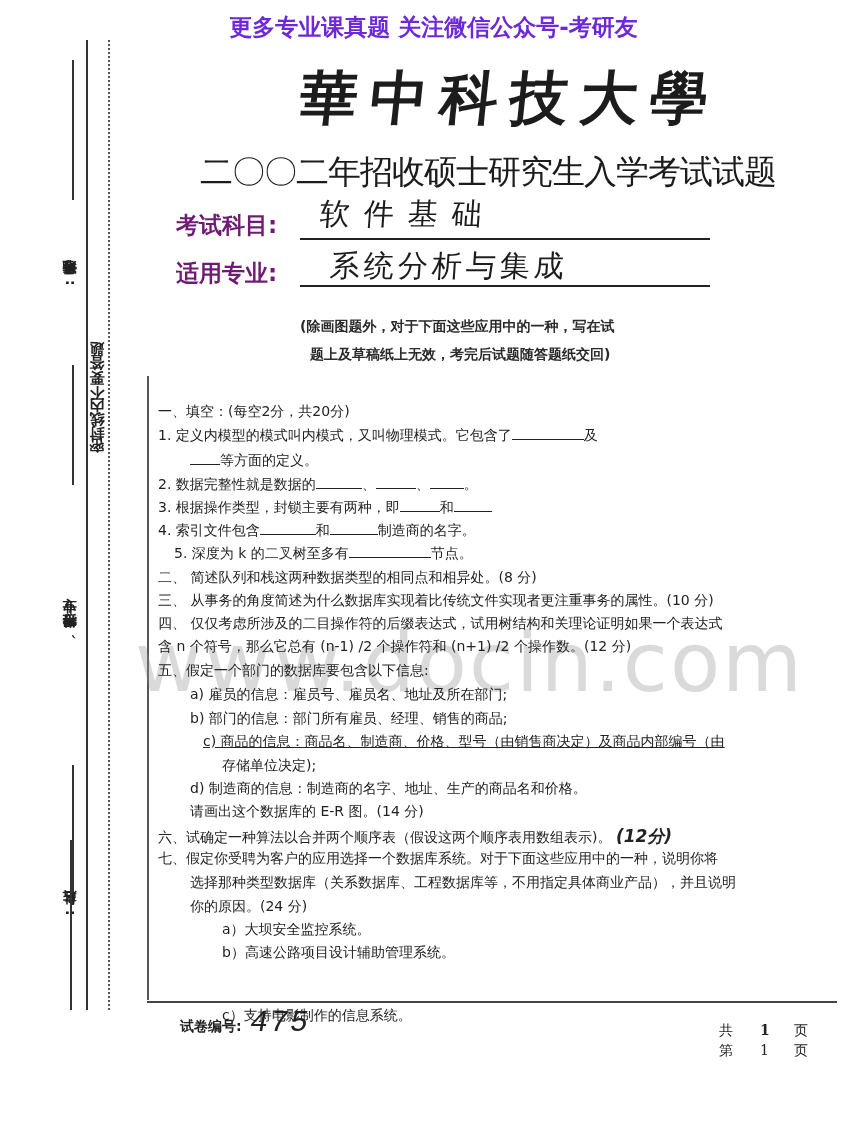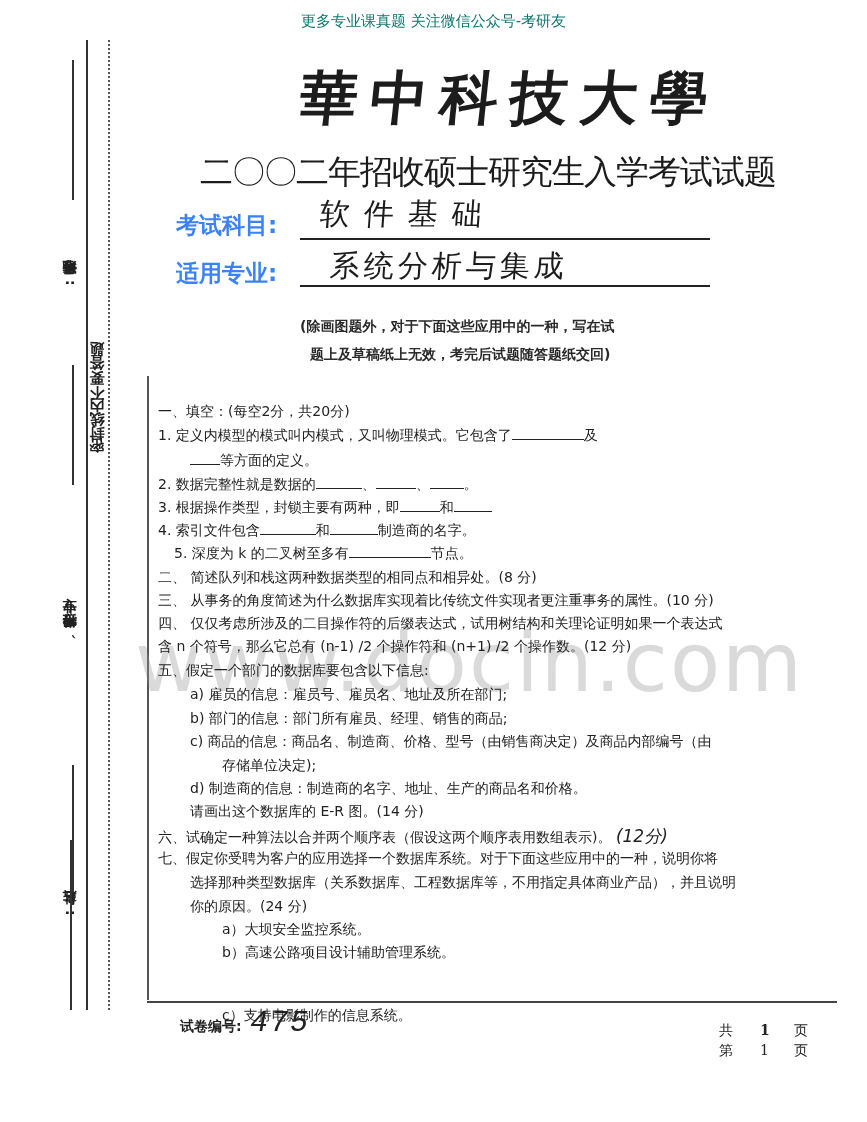--- a/index.html
+++ b/index.html
@@ -1,37 +1,37 @@
 <!DOCTYPE html>
 <html><head>
 <meta charset="utf-8">
 <style>
   html, body { margin:0; padding:0; background:#ffffff; }
   body { width:867px; height:1122px; position:relative; overflow:hidden;
          font-family:"DejaVu Serif","Liberation Serif",serif; color:#222; }
   .abs { position:absolute; }
-  .promo { left:0; width:867px; top:12px; text-align:center; color:#0f766e;
-           font-family:"DejaVu Sans","Liberation Sans",sans-serif; font-weight:normal; font-size:15px; letter-spacing:0px; }
+  .promo { left:0; width:867px; top:12px; text-align:center; color:#6d28d9;
+           font-family:"DejaVu Sans","Liberation Sans",sans-serif; font-weight:bold; font-size:23px; letter-spacing:0px; }
   .univ { left:300px; top:60px; width:390px; font-size:58px; font-weight:bold; letter-spacing:12px;
           color:#1c1c1c; font-family:"DejaVu Serif",serif; transform:skewX(-6deg); white-space:nowrap; }
   .exam-title { left:200px; top:150px; width:590px; font-size:33px; color:#1c1c1c; white-space:nowrap;
           font-family:"DejaVu Sans","Liberation Sans",sans-serif; letter-spacing:-1px; }
-  .field-label { font-size:23px; font-weight:bold; color:#3b82f6; font-family:"DejaVu Sans",sans-serif; }
+  .field-label { font-size:23px; font-weight:bold; color:#701a75; font-family:"DejaVu Sans",sans-serif; }
   .field-value { font-size:30px; color:#1c1c1c; letter-spacing:14px; font-family:"DejaVu Serif",serif;
           transform:skewX(-4deg); }
   .field-line { height:2px; background:#222; }
   .notice { left:300px; width:420px; font-size:14px; font-weight:bold; color:#2a2a2a; white-space:nowrap;
           font-family:"DejaVu Sans",sans-serif; }
   .box-left { left:147px; top:376px; width:2px; height:624px; background:#555; }
   .box-bottom { left:147px; top:1001px; width:690px; height:2px; background:#444; }
   .q { font-size:14px; color:#222; white-space:nowrap; font-family:"DejaVu Sans","Liberation Sans",sans-serif; }
   .blank { display:inline-block; border-bottom:1px solid #222; height:12px; vertical-align:baseline; }
   .watermark { left:135px; top:615px; font-size:82px; color:rgba(150,150,150,0.35);
           font-family:"DejaVu Sans","Liberation Sans",sans-serif; letter-spacing:2px; white-space:nowrap; }
-  .score-hand { font-weight:normal; font-style:italic; font-size:17px; }
+  .score-hand { font-weight:bold; font-style:italic; font-size:17px; }
   .vline-solid { width:2px; background:#333; }
   .vline-dot { width:0; border-left:2px dotted #555; }
   .vtext { writing-mode:vertical-rl; transform:rotate(180deg); font-size:14px; font-weight:bold; color:#222;
           font-family:"DejaVu Sans",sans-serif; white-space:nowrap; }
   .seal { writing-mode:vertical-rl; transform:rotate(180deg); font-size:15px; font-weight:bold; color:#222;
           letter-spacing:14px; font-family:"DejaVu Sans",sans-serif; }
   .paper-no-label { left:160px; top:1018px; font-size:14px; font-weight:bold; font-family:"DejaVu Sans",sans-serif;margin-left:20px; }
   .paper-no { left:250px; top:1006px; font-size:30px; font-style:italic; font-family:Liberation Mono, monospace; letter-spacing:2px; }
   .pg { font-size:14px; font-family:"DejaVu Serif",serif; color:#222; }
 </style>
@@ -94,21 +94,21 @@
 </div>
 
 <div class="abs q" style="left:158px; top:569px;">二、   简述队列和栈这两种数据类型的相同点和相异处。(8 分)</div>
 <div class="abs q" style="left:158px; top:592px;">三、   从事务的角度简述为什么数据库实现着比传统文件实现者更注重事务的属性。(10 分)</div>
 <div class="abs q" style="left:158px; top:615px;">四、   仅仅考虑所涉及的二目操作符的后缀表达式，试用树结构和关理论证明如果一个表达式</div>
 <div class="abs q" style="left:158px; top:638px;">含 n 个符号，那么它总有 (n-1) /2 个操作符和 (n+1) /2 个操作数。(12 分)</div>
 
 <div class="abs q" style="left:158px; top:662px;">五、假定一个部门的数据库要包含以下信息:</div>
 <div class="abs q" style="left:190px; top:686px;">a)    雇员的信息：雇员号、雇员名、地址及所在部门;</div>
 <div class="abs q" style="left:190px; top:710px;">b)    部门的信息：部门所有雇员、经理、销售的商品;</div>
-<div class="abs q" style="left:190px; top:733px;">c)    商品的信息：商品名、制造商、价格、型号（由销售商决定）及商品内部编号（由</div>
+<div class="abs q" style="left:203px; top:733px;text-decoration:underline;">c)    商品的信息：商品名、制造商、价格、型号（由销售商决定）及商品内部编号（由</div>
 <div class="abs q" style="left:222px; top:757px;">存储单位决定);</div>
 <div class="abs q" style="left:190px; top:780px;">d)    制造商的信息：制造商的名字、地址、生产的商品名和价格。</div>
 <div class="abs q" style="left:190px; top:803px;">请画出这个数据库的 E-R 图。(14 分)</div>
 
 <div class="abs q" style="left:158px; top:825px;">
   <span>六、试确定一种算法以合并两个顺序表（假设这两个顺序表用数组表示)。</span>
   <span class="score-hand">(12分)</span>
 </div>
 
 <div class="abs q" style="left:158px; top:850px;">七、假定你受聘为客户的应用选择一个数据库系统。对于下面这些应用中的一种，说明你将</div>

